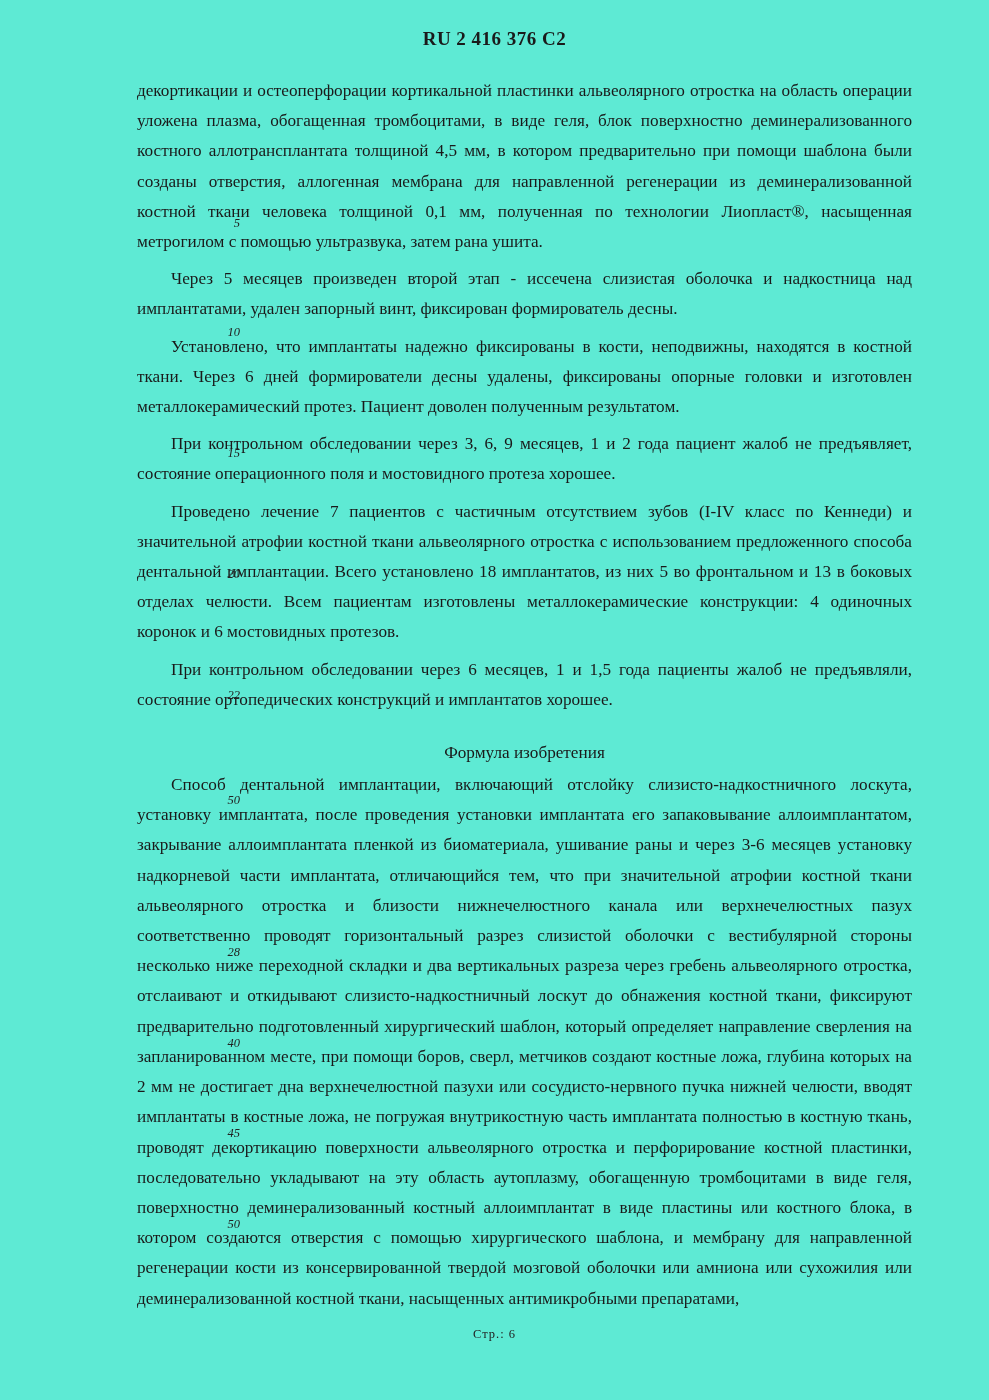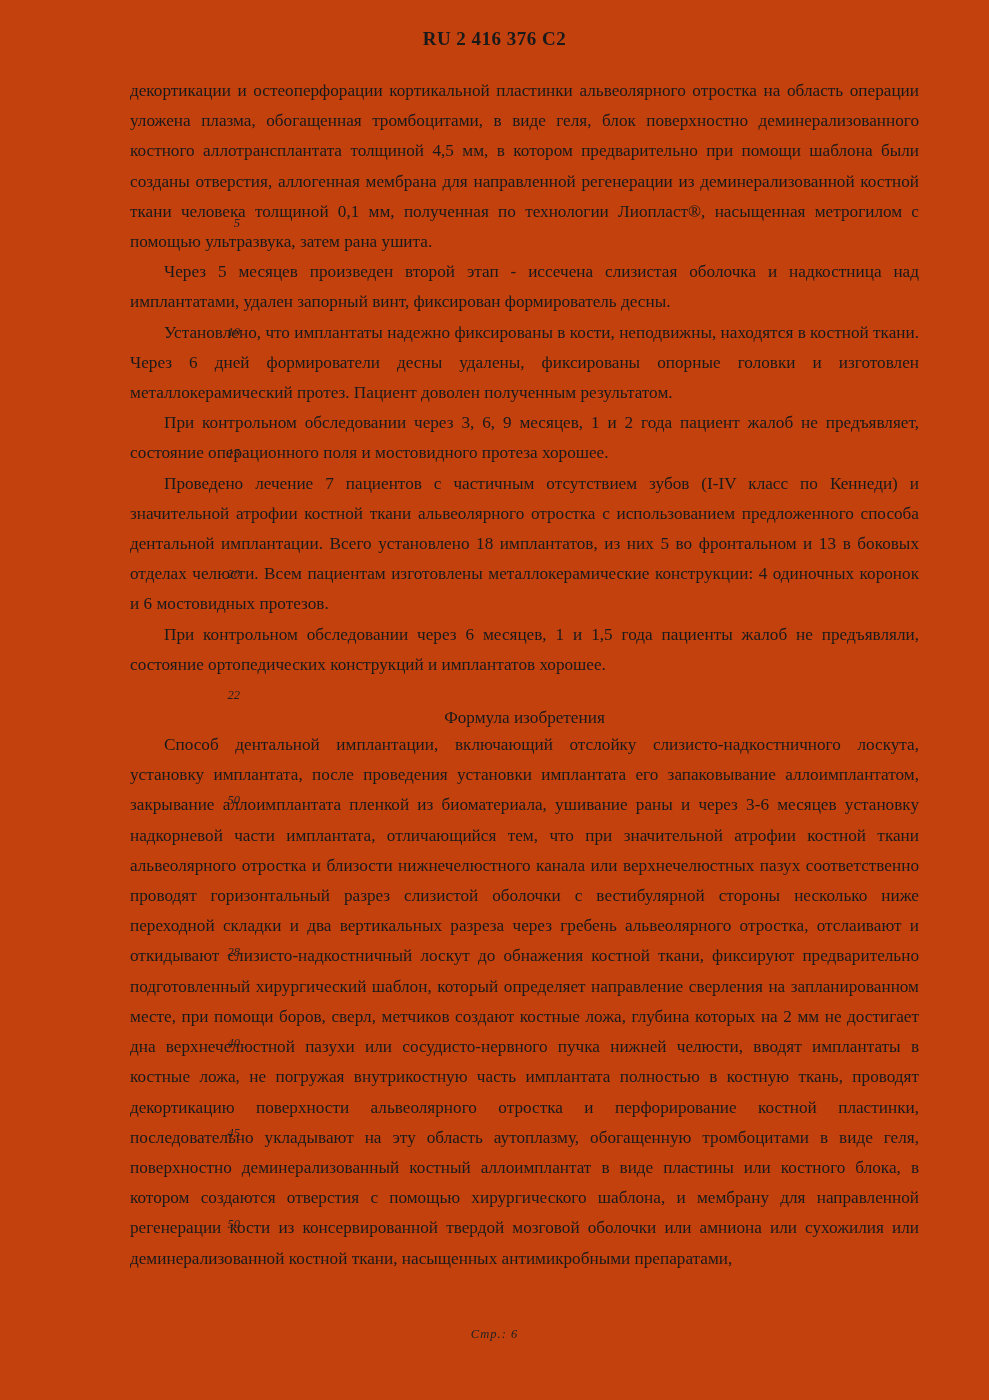--- a/index.html
+++ b/index.html
@@ -5,39 +5,39 @@
   html, body {
     margin: 0;
     padding: 0;
     background: #ffffff;
   }
   .page {
     position: relative;
     width: 989px;
     height: 1400px;
     margin: 0 auto;
-    background: #c2410c;
+    background: #5eead4;
     font-family: "Liberation Serif", serif;
     color: #1a1a1a;
     overflow: hidden;
   }
   .doc-header {
     text-align: center;
     font-family: "Liberation Serif", serif;
     font-weight: bold;
     font-size: 19px;
     letter-spacing: 0.5px;
     padding-top: 28px;
   }
   .body-area {
     position: relative;
     margin: 26px 70px 0 130px;
   }
   p.para {
-    margin: 0;
+    margin: 7px;
     font-size: 17.2px;
     line-height: 30.2px;
     text-align: justify;
     text-justify: inter-word;
   }
   p.para.indent {
     text-indent: 34px;
   }
   .line-numbers {
     position: absolute;
@@ -64,21 +64,20 @@
   .footer {
     position: absolute;
     left: 0;
     right: 0;
     bottom: 58px;
     text-align: center;
     font-size: 12.5px;
     font-family: "Liberation Serif", serif;
     letter-spacing: 1px;
     color: #222;
-    font-style: italic;
   }
 </style>
 </head>
 <body>
 
 <div class="page">
 
   <div class="doc-header">
     <span>RU   2 416 376  C2</span>
   </div>

